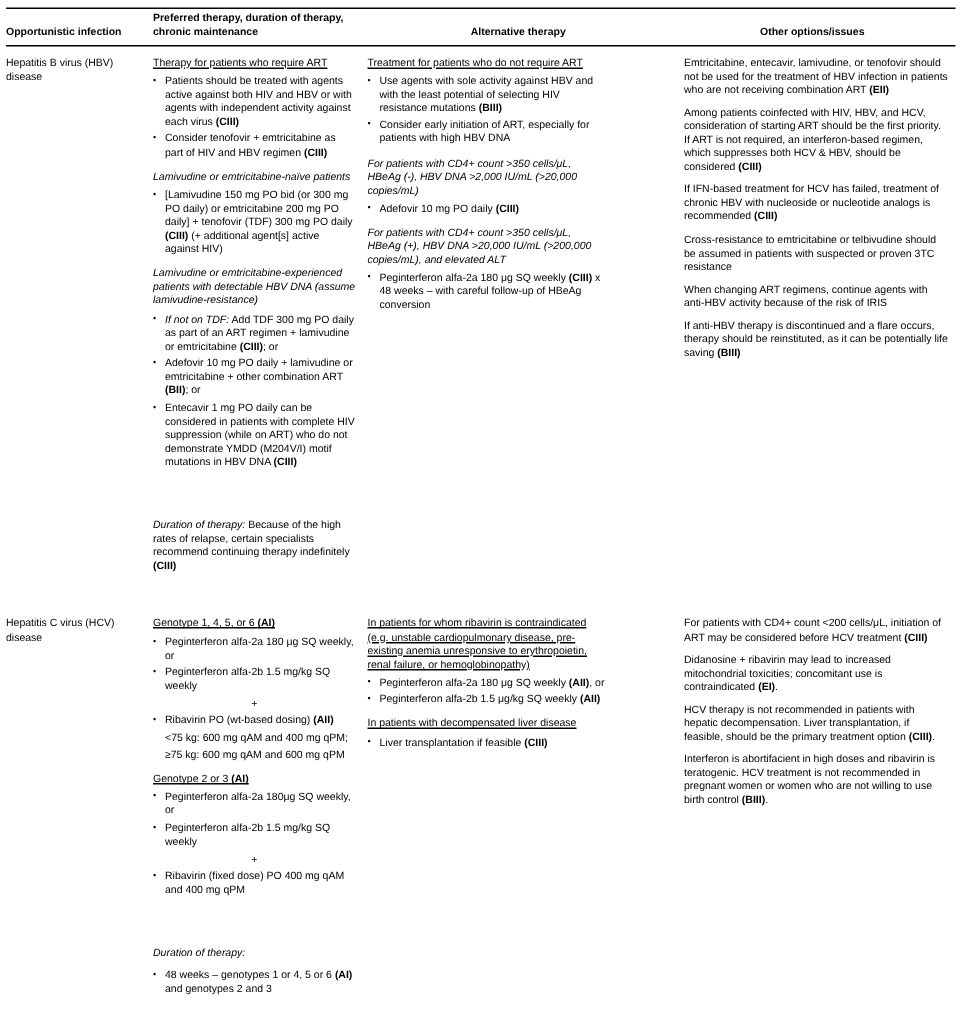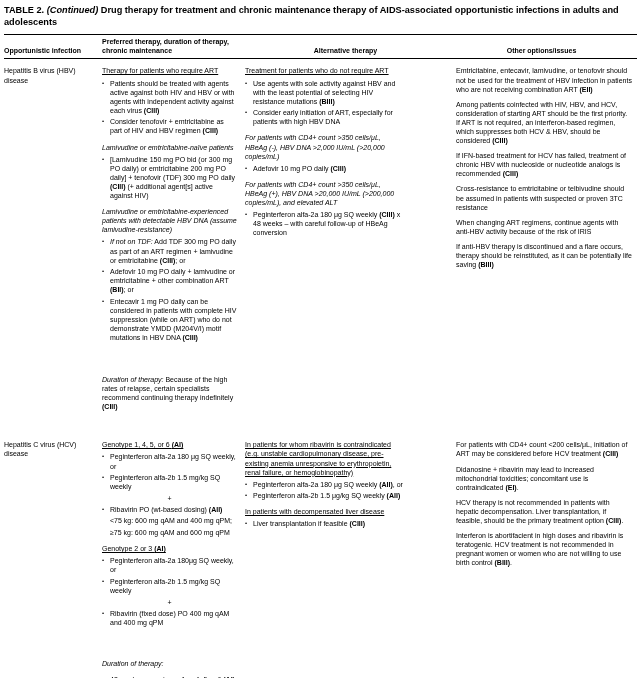--- a/index.html
+++ b/index.html
@@ -33,21 +33,20 @@
   .cell > .blk:first-child { margin-top:0; }
 
   .blk.b { display:grid; grid-template-columns:8px 1fr; }
   .blk.b .dot { font-size:6px; line-height:9px; }
 </style>
 </head>
 <body>
 
 <div class="page">
 
-  <div class="title">TABLE 2. <i>(Continued)</i> Drug therapy for treatment and chronic maintenance therapy of AIDS-associated opportunistic infections in adults and adolescents</div>
 
   <div class="thead">
     <div class="th">Opportunistic infection</div>
     <div class="th">Preferred therapy, duration of therapy, chronic maintenance</div>
     <div class="th th-center">Alternative therapy</div>
     <div class="th th-center">Other options/issues</div>
   </div>
 
   <div class="trow">
     <div class="c-inf">Hepatitis B virus (HBV) disease</div>

